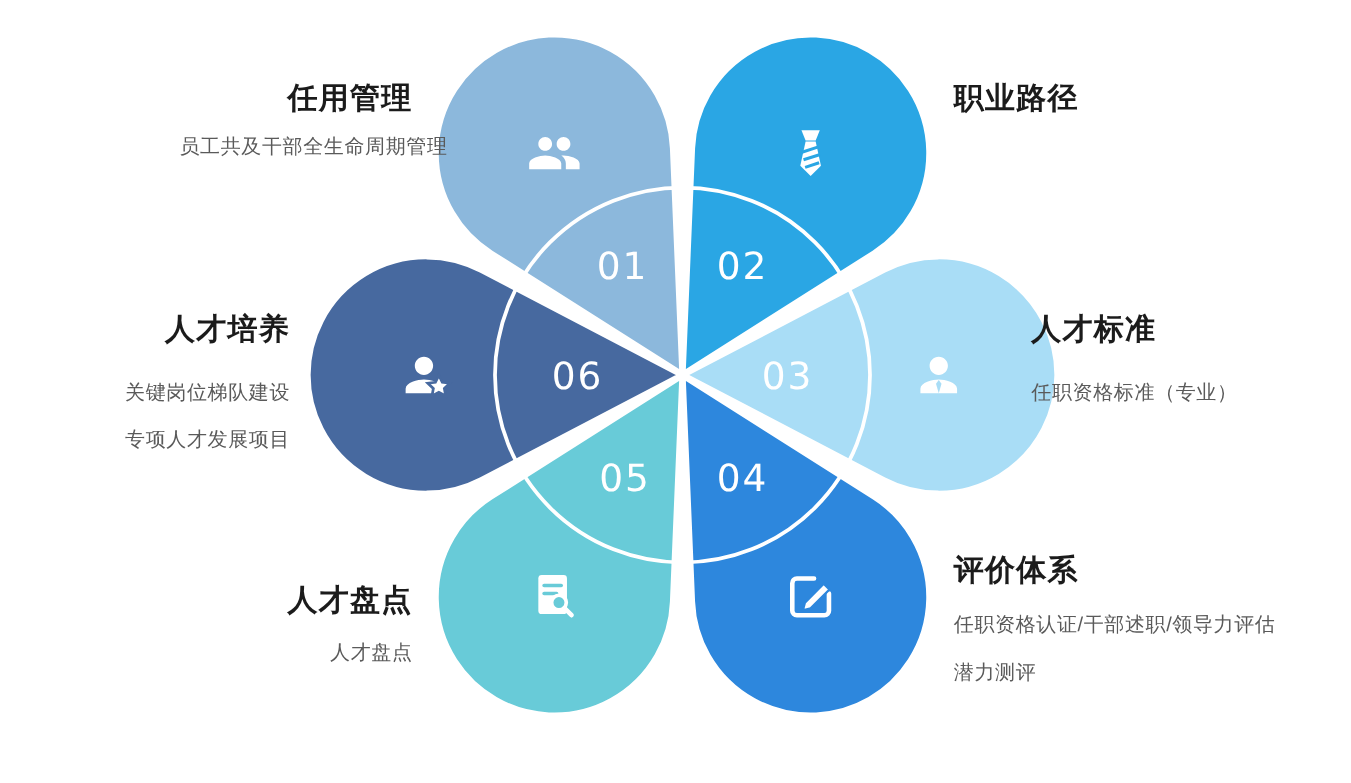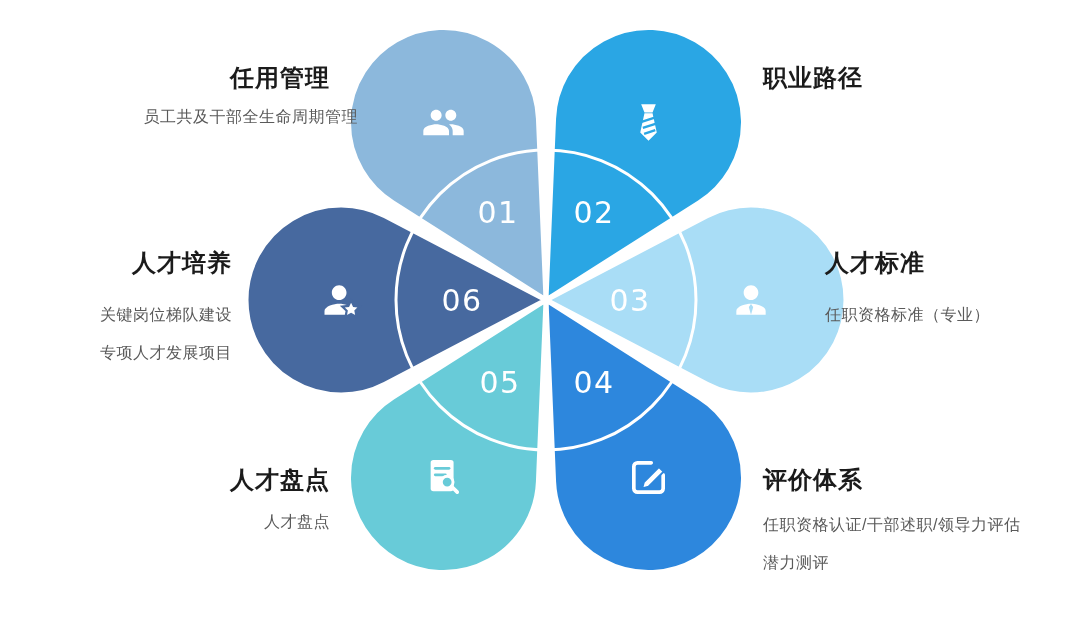--- a/index.html
+++ b/index.html
@@ -27,21 +27,21 @@
   .block-01 .title { padding-right: 28px; }
   .block-01 .line  { margin-top: 13px; }
 
   .block-02 { left: 763px; top: 62px;  width: 312px; }
   .block-02 .line  { margin-top: 13px; }
 
   .block-03 { left: 825px; top: 247px; width: 228px; }
   .block-03 .lines { margin-top: 17px; }
   .block-03 .line  { line-height: 38px; }
 
-  .block-04 { left: 763px; top: 464px; width: 318px; }
+  .block-04 { left: 763px; top: 440px; width: 318px; }
   .block-04 .lines { margin-top: 10px; }
   .block-04 .line  { line-height: 38px; }
 
   .block-05 { left: 60px;  top: 464px; width: 270px; }
   .block-05 .line  { margin-top: 16px; }
 
   .block-06 { left: 0px;   top: 247px; width: 232px; }
   .block-06 .lines { margin-top: 17px; padding-left: 32px; }
   .block-06 .line  { line-height: 38px; }
 </style>

